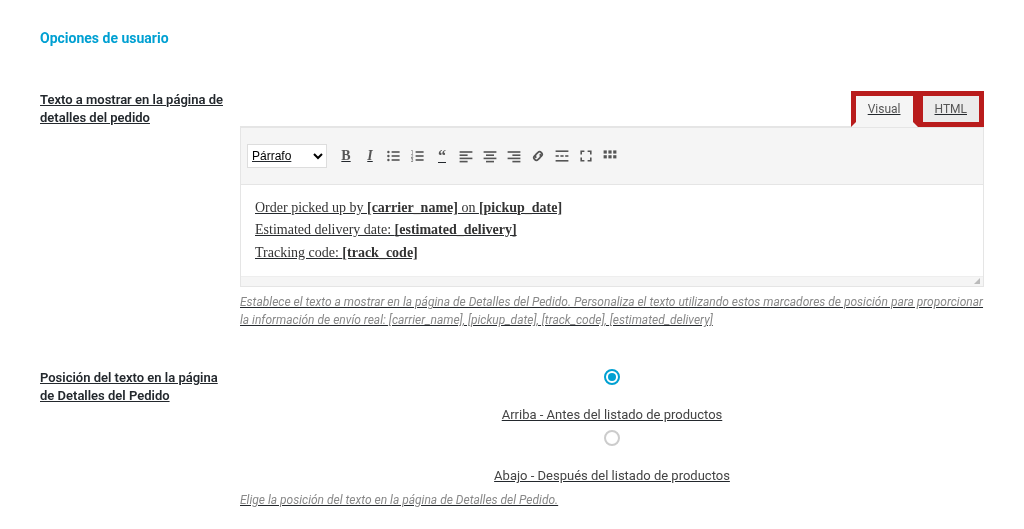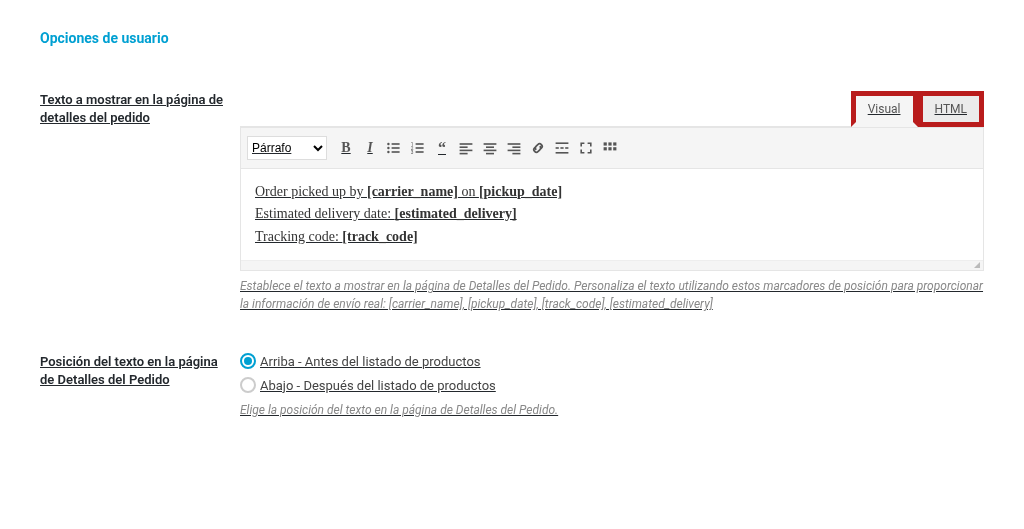--- a/index.html
+++ b/index.html
@@ -58,21 +58,21 @@
       background: #f5f5f5;
       border-bottom-color: #f5f5f5;
     }
     .editor-tab:not(.active) {
       background: #ebebeb;
     }
     .toolbar {
       display: flex;
       align-items: center;
       gap: 2px;
-      padding: 8px 6px;
+      padding: 16px 6px;
       background: #f5f5f5;
       border-top: 1px solid #e5e5e5;
       border-bottom: 1px solid #e5e5e5;
     }
     .format-select {
       width: 80px;
       height: 24px;
       font-size: 12px;
       border: 1px solid #ddd;
       background: #fff;
@@ -119,23 +119,24 @@
     .description {
       color: #888;
       font-style: italic;
       font-size: 12px;
       line-height: 1.5;
       margin-top: 6px;
     }
     .radio-row {
       display: flex;
       align-items: center;
-      gap: 4px;
+      gap: 22px;
       margin-bottom: 8px;
       cursor: pointer;
+      flex-direction: column;
     }
     .radio-circle {
       width: 16px; height: 16px;
       border-radius: 50%;
       border: 2px solid #ccc;
       display: flex; align-items: center; justify-content: center;
       flex-shrink: 0;
     }
     .radio-circle.checked { border-color: #00a0d2; }
     .radio-dot {

